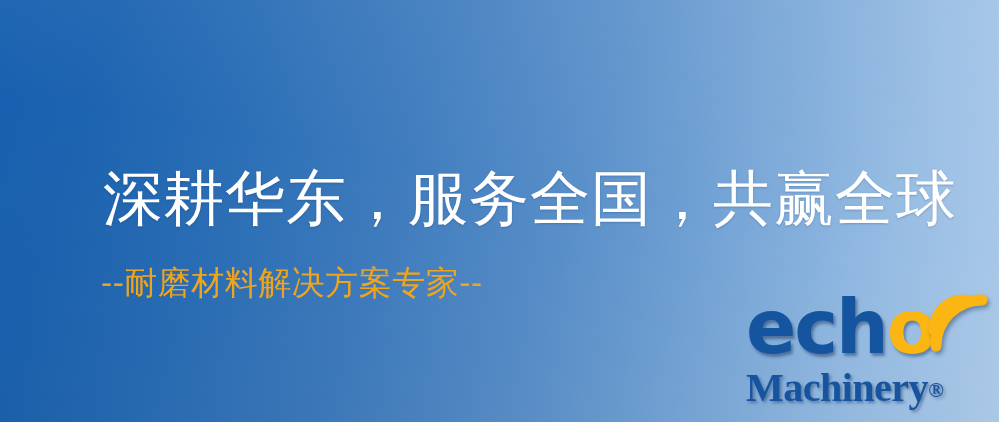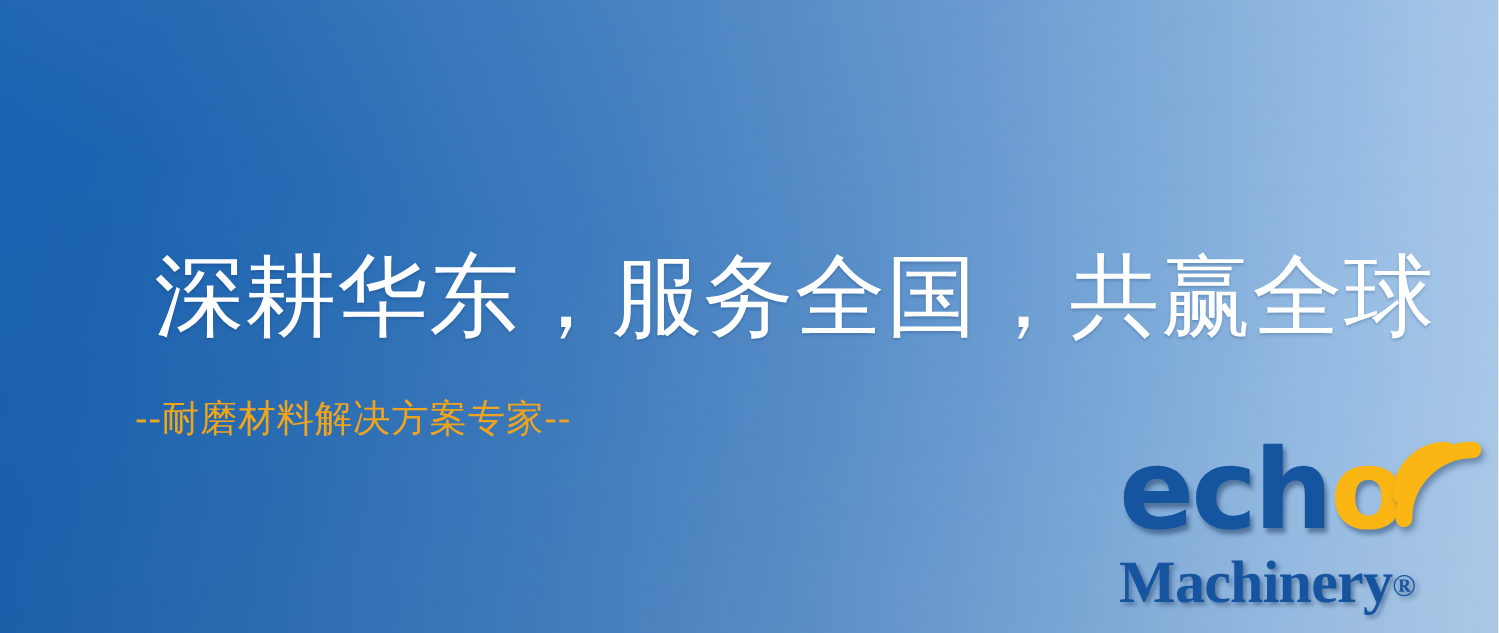--- a/index.html
+++ b/index.html
@@ -43,25 +43,25 @@
     font-size: 60px;
     line-height: 1.0;
     letter-spacing: 1px;
     white-space: nowrap;
     text-shadow: 0 1px 2px rgba(10,50,95,0.25);
     margin-left: 19px;
   }
 
   .subtitle {
     position: absolute;
-    left: 90px;
+    left: 101px;
     top: 266px;
     color: #EFA41E;
     font-family: "DejaVu Serif", "Liberation Serif", serif;
-    font-size: 25px;
+    font-size: 33px;
     line-height: 1.0;
     letter-spacing: 0.5px;
     white-space: nowrap;
   }
 
   
   #logo {
     position: absolute;
     left: 744px;
     top: 296px;

